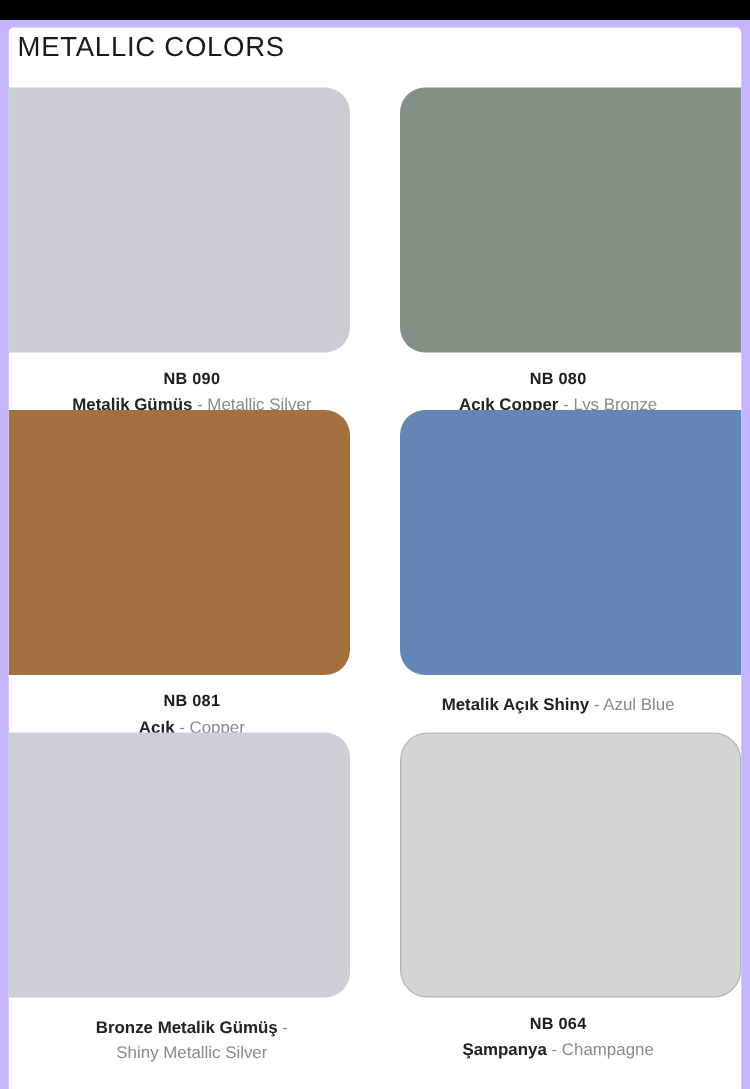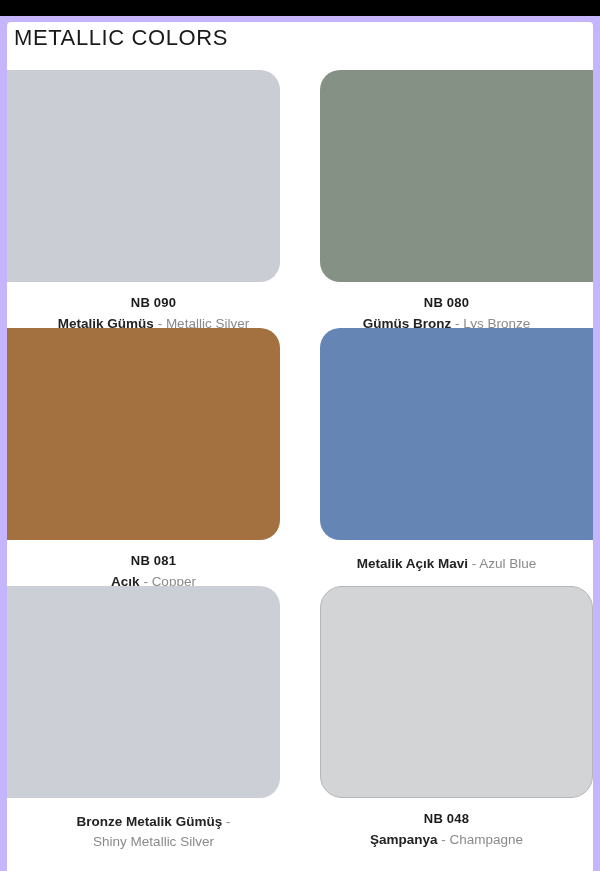--- a/index.html
+++ b/index.html
@@ -120,57 +120,57 @@
             <span class="tr">Metalik Gümüş</span><span> - </span><span>Metallic Silver</span>
           </div>
         </div>
       </div>
 
       <div class="cell col-right row-1">
         <div class="swatch" style="background:#859185"></div>
         <div class="caption">
           <div class="code">NB 080</div>
           <div class="names">
-            <span class="tr">Gümüş Bronz</span><span> - </span><span>Lys Bronze</span>
+            <span class="tr">Açık Copper</span><span> - </span><span>Lys Bronze</span>
           </div>
         </div>
       </div>
 
       <div class="cell col-left row-2">
         <div class="swatch" style="background:#a2713f"></div>
         <div class="caption">
           <div class="code">NB 081</div>
           <div class="names">
             <span class="tr">Açık</span><span> - </span><span>Copper</span>
           </div>
         </div>
       </div>
 
       <div class="cell col-right row-2">
         <div class="swatch" style="background:#6585b4"></div>
         <div class="caption">
           <div class="names">
-            <span class="tr">Metalik Açık Mavi</span><span> - </span><span>Azul Blue</span>
+            <span class="tr">Metalik Açık Shiny</span><span> - </span><span>Azul Blue</span>
           </div>
         </div>
       </div>
 
       <div class="cell col-left row-3">
         <div class="swatch" style="background:#cdcfd6"></div>
         <div class="caption">
           <div class="names">
             <span class="tr">Bronze Metalik Gümüş</span><span> - </span><br><span>Shiny Metallic Silver</span>
           </div>
         </div>
       </div>
 
       <div class="cell col-right row-3">
         <div class="swatch bordered" style="background:#d2d4d5"></div>
         <div class="caption">
-          <div class="code">NB 048</div>
+          <div class="code">NB 064</div>
           <div class="names">
             <span class="tr">Şampanya</span><span> - </span><span>Champagne</span>
           </div>
         </div>
       </div>
 
     </div>
   </div>
 </div>
 

